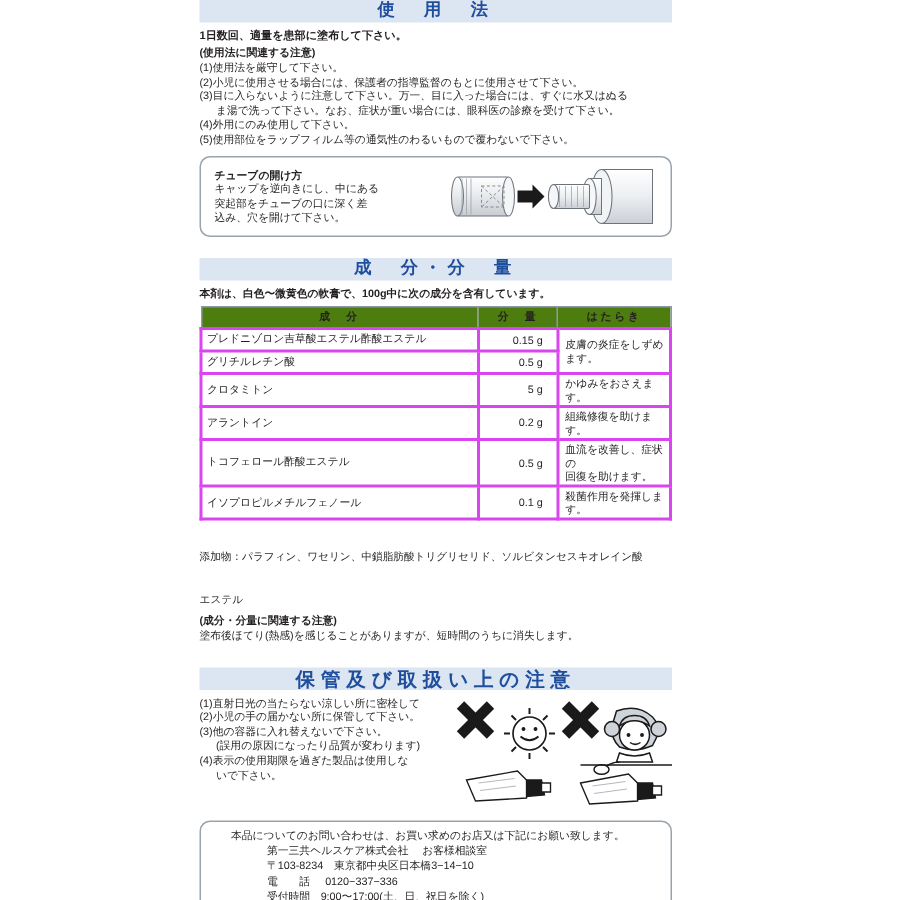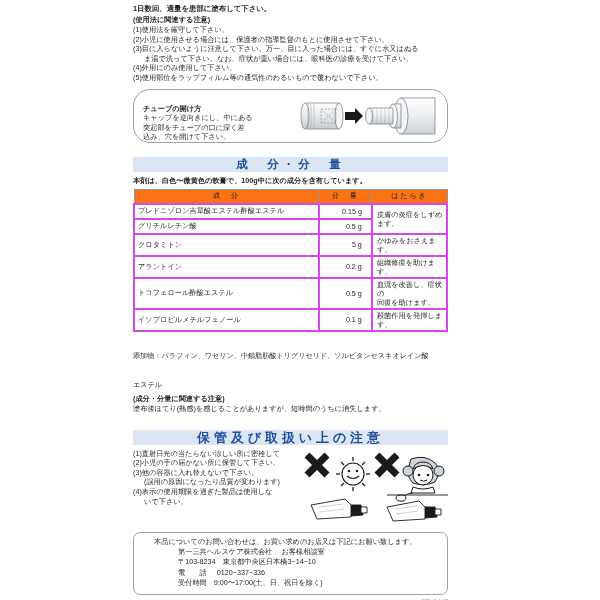--- a/index.html
+++ b/index.html
@@ -23,35 +23,35 @@
   
   .lead{font-size:7.4px;line-height:10px;font-weight:bold;margin:4px 0 1px;}
   .sub{font-size:7.2px;line-height:10px;font-weight:bold;margin:0 0 0;}
   .note{font-size:7.2px;line-height:9.6px;margin:0;display:flex;}
   .note .num{flex:0 0 auto;}
   .note .txt{flex:1 1 auto;}
   .cont{font-size:7.2px;line-height:9.6px;margin:0;padding-left:11px;}
 
   
   .tubebox{
-    border:1px solid #9aa3ad;border-radius:17px;
+    border:1px solid #9aa3ad;border-radius:7px;
     margin:6px 0 0;height:52px;position:relative;background:#fff;
-    display:flex;align-items:flex-end;
+    display:flex;align-items:center;
   }
   .tubebox .txt{padding-left:9px;width:150px;}
   .tubebox .t1{font-size:7.2px;font-weight:bold;line-height:9.4px;}
   .tubebox .t2{font-size:7.2px;line-height:9.4px;}
   .tubefig{flex:1 1 auto;height:100%;position:relative;}
 
   
   .intro{font-size:7.2px;line-height:10px;margin:4px 0 3px;font-weight:bold;}
   table{border-collapse:collapse;width:100%;font-size:7.2px;}
   table th{
-    background:#f97316;border:1px solid #8d99a8;
-    font-weight:normal;text-align:center;padding:1px 0;
+    background:#4d7c0f;border:1px solid #8d99a8;
+    font-weight:bold;text-align:center;padding:1px 0;
     letter-spacing:.25em;height:11px;color:#231f20;
   }
   table td{border:2px solid #d946ef;padding:1px 3px;height:11px;}
   td.name{text-align:left;}
   td.amt{text-align:right;padding-right:9px;white-space:nowrap;}
   td.eff{text-align:left;padding-left:4px;line-height:9px;}
   .addtv{font-size:7.1px;line-height:9.4px;margin:20px 0 0;}
   .relnote{font-size:7.2px;line-height:9.6px;font-weight:bold;margin:4px 0 0;}
   .reltxt{font-size:7.2px;line-height:9.6px;margin:0;}
 
@@ -79,20 +79,21 @@
   .mark{width:17px;height:17px;flex:0 0 auto;margin-right:4px;margin-top:4px;position:relative;}
   .lbl{font-size:5.2px;line-height:6px;color:#231f20;}
   .cname{font-size:11px;font-weight:bold;line-height:13px;letter-spacing:-.02em;}
   .cname.r{font-size:10.4px;}
 </style>
 </head>
 <body>
 
 <div class="page">
 
+  <div class="bar">使　用　法</div>
 
   <p class="lead">1日数回、適量を患部に塗布して下さい。</p>
   <p class="sub">(使用法に関連する注意)</p>
 
   <div class="note">
     <span class="num">(1)</span>
     <span class="txt">使用法を厳守して下さい。</span>
   </div>
   <div class="note">
     <span class="num">(2)</span>

